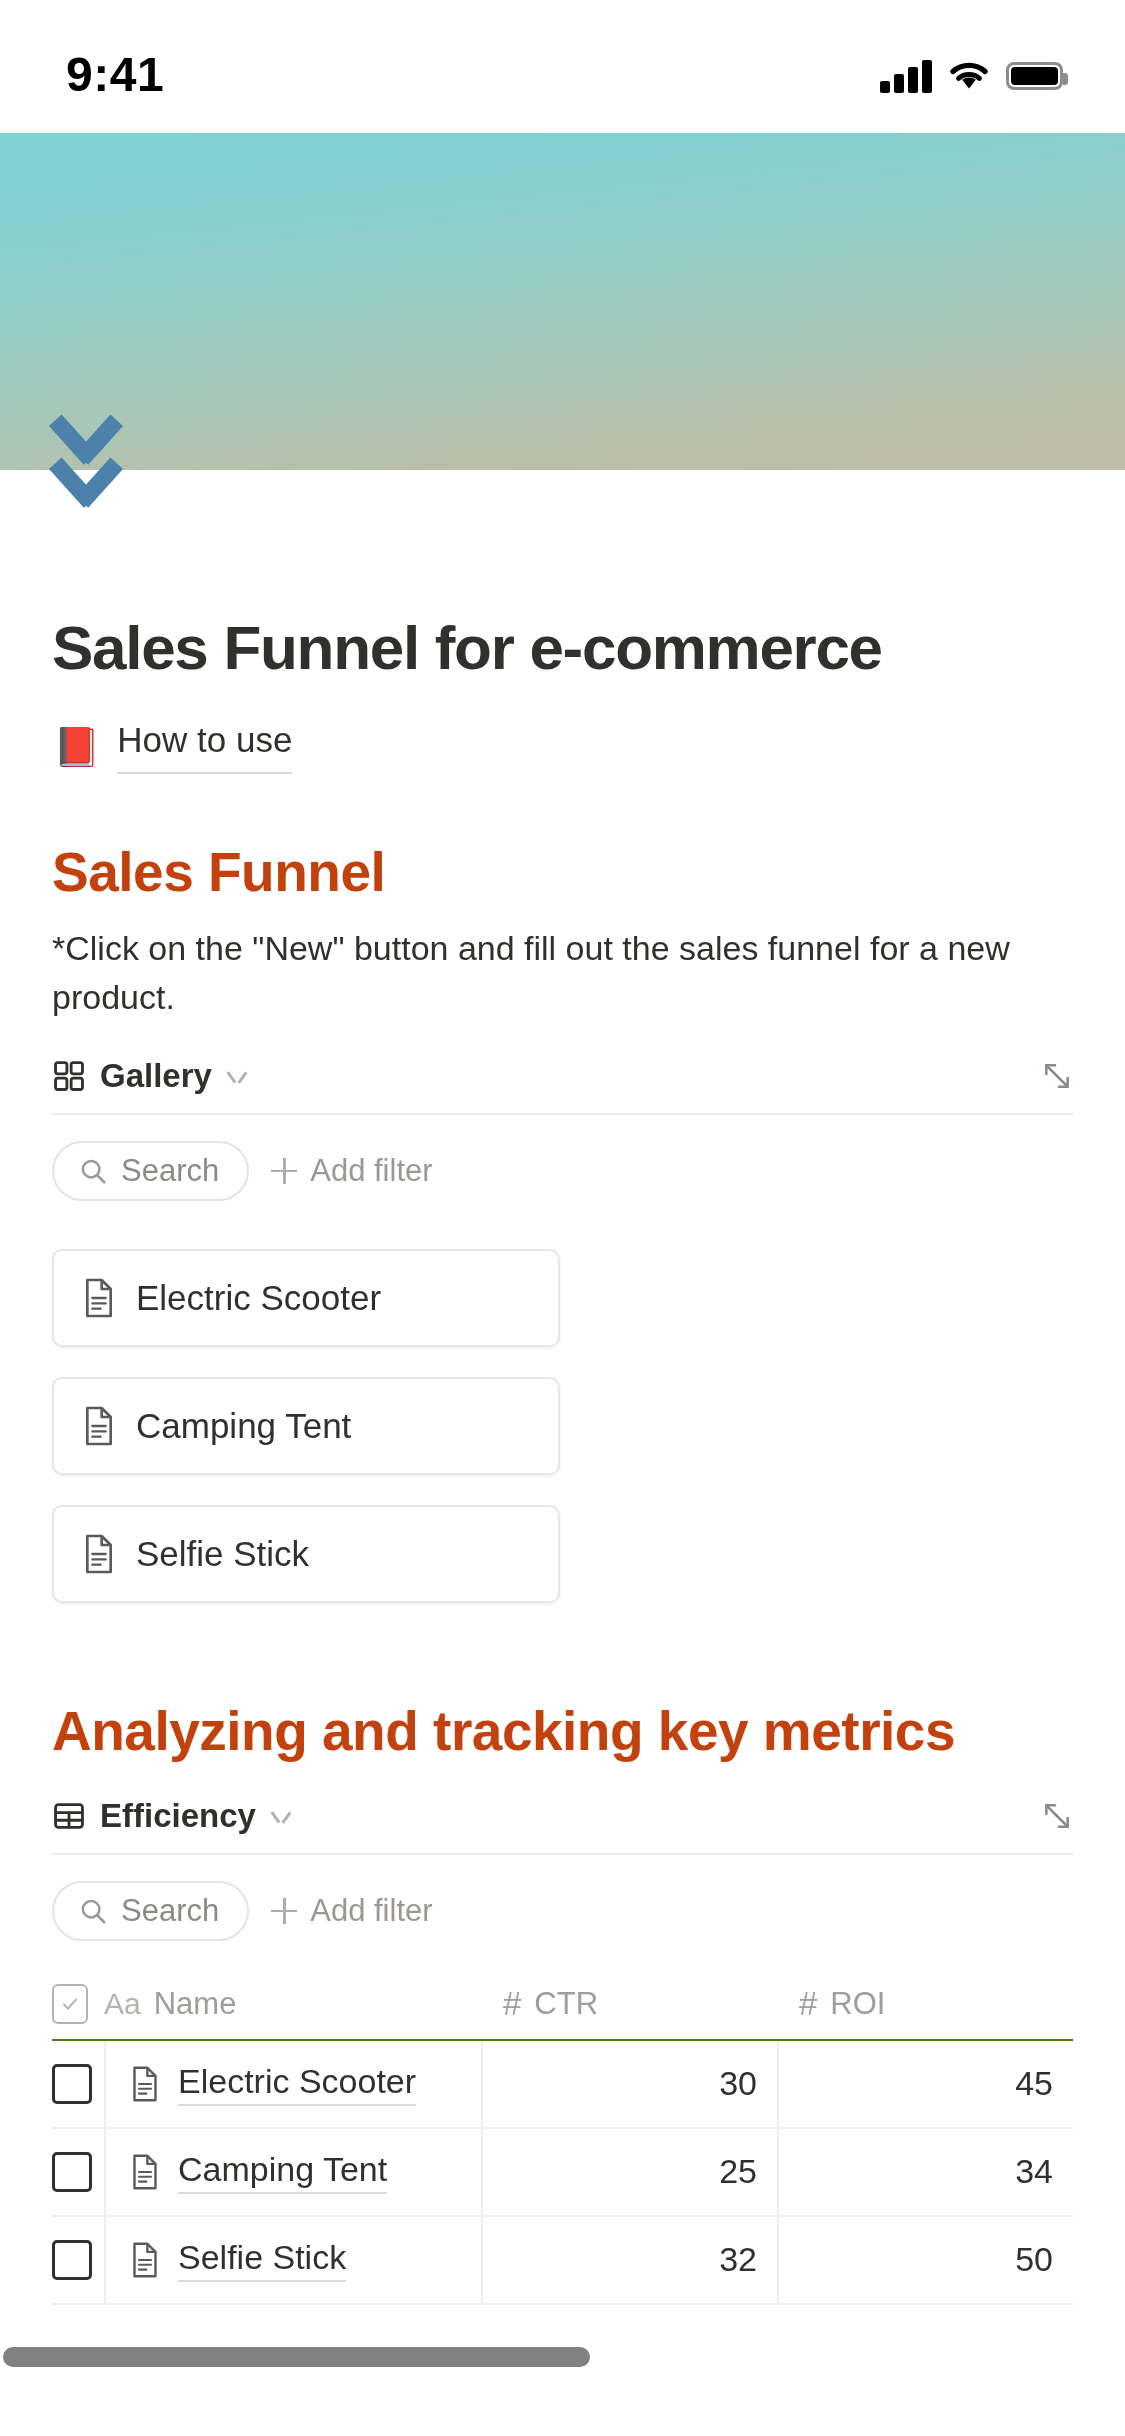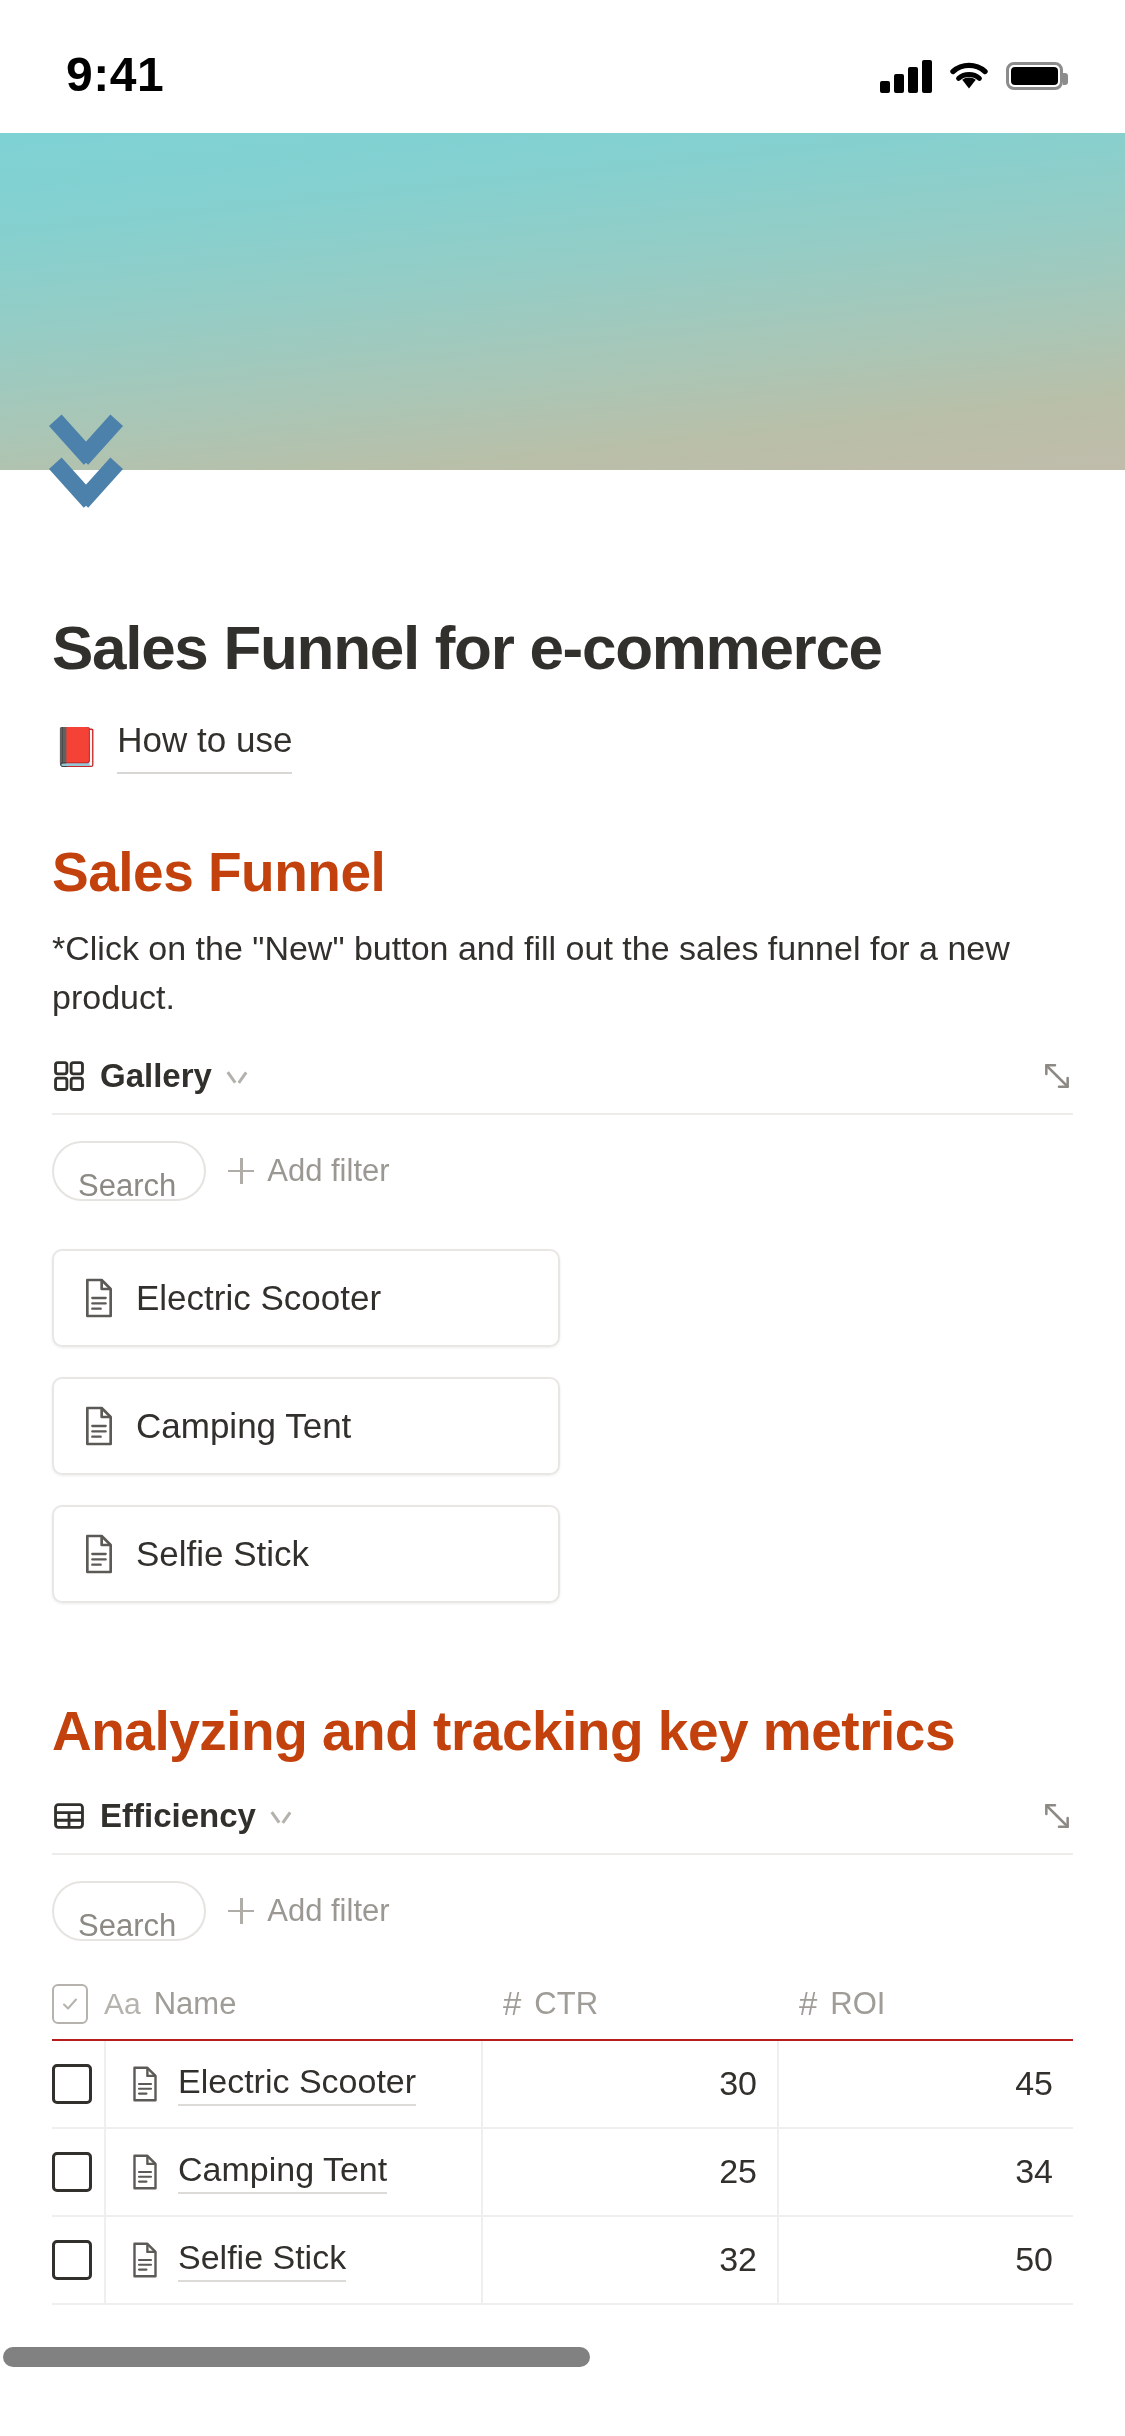--- a/index.html
+++ b/index.html
@@ -118,21 +118,21 @@
   .expand-ico { width:32px; height:32px; flex:none; }
 
   
   .filter-row {
     display:flex; align-items:center; gap:22px;
     margin-top:26px; flex-wrap:nowrap;
   }
   .search-pill {
     display:flex; align-items:center; gap:13px;
     border:2px solid #e6e4e1; border-radius:42px;
-    padding:12px 28px 12px 24px; height:60px;flex-direction:column;
+    padding:12px 28px 12px 24px; height:60px;
   }
   .search-pill span { font-size:31px; color:#8d8a85; }
   .addfilter { display:flex; align-items:center; gap:13px; }
   .addfilter span { font-size:31px; color:#9b9893; }
   .plus { width:26px; height:26px; position:relative; flex:none; }
   .plus::before,.plus::after{
     content:""; position:absolute; background:#b0ada8;
   }
   .plus::before{ left:0; top:12px; width:26px; height:2.5px; }
   .plus::after { top:0; left:12px; height:26px; width:2.5px; }
@@ -148,21 +148,21 @@
     box-shadow:0 1px 3px rgba(15,15,15,.07);
     display:flex; align-items:center; gap:20px;
     padding:0 28px;
   }
   .g-card .t { font-size:35px; color:#32302c; }
 
   
   .tbl { margin-top:28px; width:100%; }
   .tbl-head {
     display:flex; align-items:center;
-    border-bottom:2px solid #b91c1c;
+    border-bottom:2px solid #4d7c0f;
     height:72px;
   }
   .th {
     font-size:31px; color:#a09d98;
     display:flex; align-items:center; gap:13px;
   }
   .th-check { width:52px; display:flex; align-items:center; justify-content:flex-start; }
   .th-name  { flex:1; }
   .th-num   { width:296px; justify-content:flex-start; padding-left:22px; }
   .aa { font-size:30px; color:#b6b3ae; font-weight:400; }

